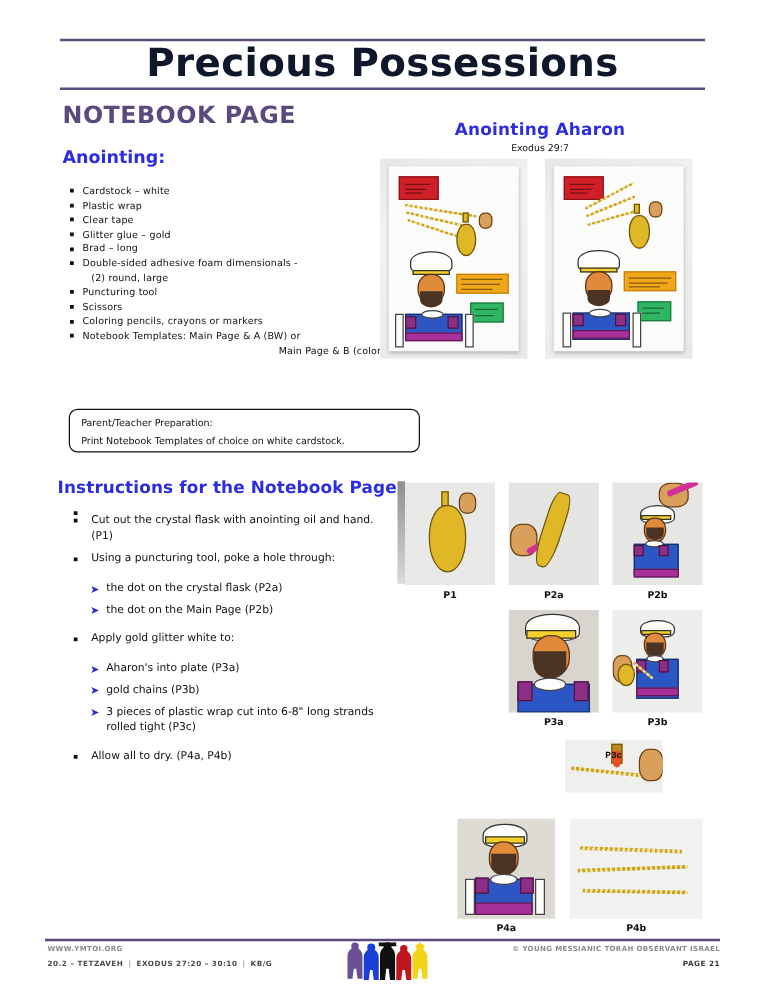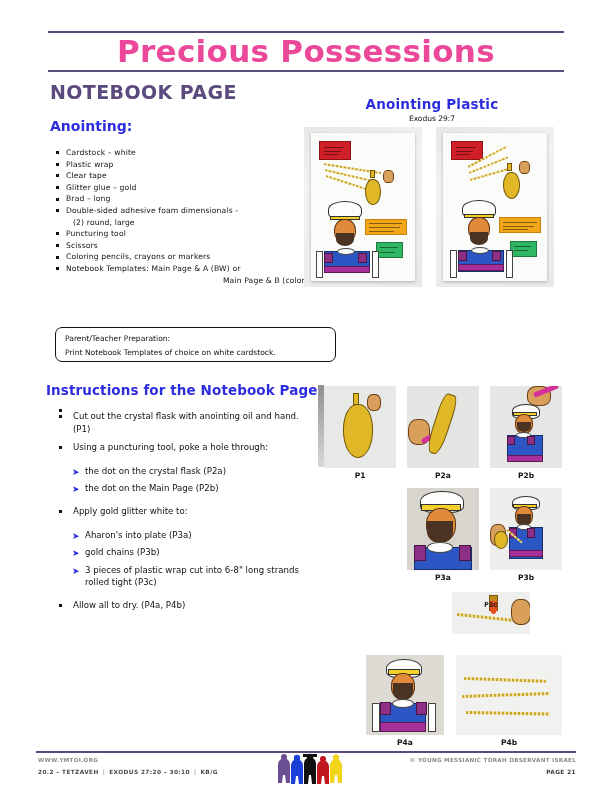--- a/index.html
+++ b/index.html
@@ -19,21 +19,21 @@
   }
   .rule-bottom {
     position: absolute; left: 48px; top: 70px; width: 516px; height: 2px;
     background: #5b4a7e;
   }
   .main-title {
     position: absolute; left: 0; top: 32px; width: 612px;
     text-align: center;
     font-family: "DejaVu Sans", sans-serif;
     font-size: 31px; font-weight: bold; letter-spacing: .3px;
-    color: #ec4899;
+    color: #0f172a;
     line-height: 38px;
   }
 
   .notebook-page {
     position: absolute; left: 50px; top: 81px;
     font-family: "DejaVu Sans", sans-serif;
     font-size: 19px; font-weight: bold; letter-spacing: .4px;
     color: #5b4a7e;
   }
   .materials-heading {
@@ -213,21 +213,21 @@
     <div class="mat-item"><span class="sq"></span><span>Brad – long</span></div>
     <div class="mat-item"><span class="sq"></span><span>Double-sided adhesive foam dimensionals -</span></div>
     <div class="mat-item mat-cont">(2) round, large</div>
     <div class="mat-item"><span class="sq"></span><span>Puncturing tool</span></div>
     <div class="mat-item"><span class="sq"></span><span>Scissors</span></div>
     <div class="mat-item"><span class="sq"></span><span>Coloring pencils, crayons or markers</span></div>
     <div class="mat-item"><span class="sq"></span><span>Notebook Templates: Main Page &amp; A (BW) or</span></div>
     <div class="mat-item mat-cont-r">Main Page &amp; B (color)</div>
   </div>
 
-  <div class="anoint-title">Anointing Plastic</div>
+  <div class="anoint-title">Anointing Aharon</div>
   <div class="anoint-sub">Exodus 29:7</div>
 
   <div class="photo craft" style="left:304px; top:127px; width:118px; height:160px;">
     <div class="sheet">
       <div class="lbl-red" style="left:8%; top:5%; width:30%; height:13%;">
         <div class="lbl-line" style="left:12%; top:28%; width:70%;"></div>
         <div class="lbl-line" style="left:12%; top:52%; width:60%;"></div>
         <div class="lbl-line" style="left:12%; top:74%; width:50%;"></div>
       </div>
       <div class="chain" style="left:13%; top:24%; width:56px; transform:rotate(13deg);"></div>

